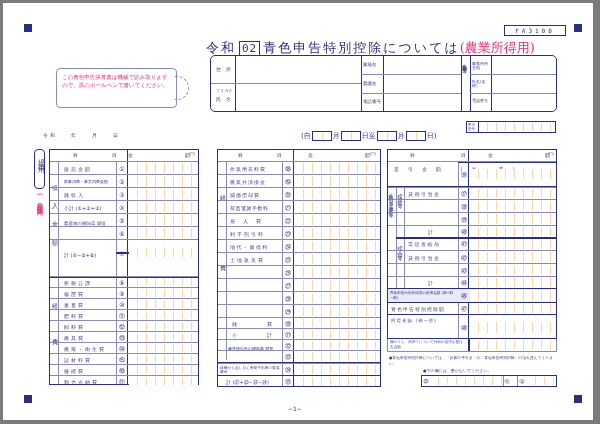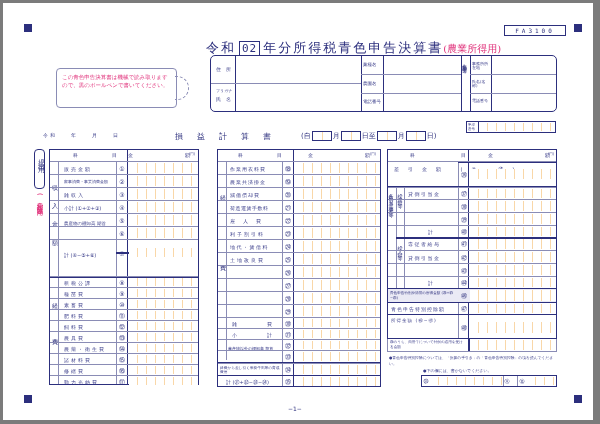--- a/index.html
+++ b/index.html
@@ -4,21 +4,21 @@
 <style>
 *{box-sizing:border-box;margin:0;padding:0}
 html,body{width:600px;height:424px;overflow:hidden}
 body{background:#7b7b7b;font-family:"DejaVu Sans",sans-serif;color:#2c2f7d}
 .page{position:absolute;left:3px;top:3px;width:590px;height:417px;background:#fff}
 .abs{position:absolute}
 .mark{position:absolute;width:8px;height:8px;background:#2c2f7d}
 .t{font-size:5px;color:#3a3d8a;white-space:nowrap;line-height:1}
 .title{position:absolute;left:203px;top:36px;font-size:13px;letter-spacing:2px;color:#2c2f7d;font-family:"DejaVu Serif",serif;white-space:nowrap}
 .yearbox{display:inline-block;border:1px solid #2c2f7d;padding:0 2px;font-family:"DejaVu Sans Mono",monospace;font-size:11px;letter-spacing:1px;margin:0 3px}
-.sub{font-size:10px;color:#e0307a;letter-spacing:0}
+.sub{font-size:13px;color:#e0307a;letter-spacing:0}
 .code{position:absolute;left:501px;top:22px;width:62px;height:11px;border:1px solid #2c2f7d;font-size:6px;letter-spacing:3px;text-align:center;line-height:9px;font-family:"DejaVu Sans Mono",monospace}
 .note{position:absolute;left:53px;top:65px;width:121px;height:40px;border:1px solid #8a8cb5;border-radius:4px;font-size:5.5px;line-height:8px;color:#e0307a;padding:4px 5px}
 .note-arc{position:absolute;left:172px;top:73px;width:14px;height:24px;border:1px dashed #8a8cb5;border-left:none;border-radius:0 12px 12px 0}
 .hdr{position:absolute;left:207px;top:52px;width:347px;height:57px;border:1.5px solid #2c2f7d;border-radius:5px}
 .line{position:absolute;background:#2c2f7d}
 .thin{position:absolute;background:#8a8cb5}
 .grid{position:absolute;border:1.5px solid #2c2f7d}
 .row{position:absolute;left:0;right:0;border-top:1px solid #8a8cb5}
 .cells{position:absolute;top:1px;bottom:1px;background:repeating-linear-gradient(90deg,#fff 0,#fff 8px,#f9d7a8 8px,#f9d7a8 9px);}
 .num{position:absolute;font-size:6px;color:#2c2f7d;text-align:center;width:12px}
@@ -31,21 +31,21 @@
 
 <div class="page">
   <div class="mark" style="left:21px;top:21px"></div>
   <div class="mark" style="left:571px;top:21px"></div>
   <div class="mark" style="left:21px;top:392px"></div>
   <div class="mark" style="left:571px;top:392px"></div>
 
   <div class="code">FA3100</div>
 
   <div class="title">
-    <span>令和</span><span class="yearbox">02</span><span>年分所得税青色申告決算書</span><span class="sub">(農業所得用)</span>
+    <span>令和</span><span class="yearbox">02</span><span>青色申告特別控除については</span><span class="sub">(農業所得用)</span>
   </div>
 
   <div class="note">この青色申告決算書は機械で読み取りますので、黒のボールペンで書いてください。</div>
   <div class="note-arc"></div>
 
   <div class="hdr">
     <div class="line" style="left:24px;top:0;bottom:0;width:1px"></div>
     <div class="thin" style="left:0;top:27px;width:150px;height:1px"></div>
     <div class="t abs" style="left:5px;top:11px">住　所</div>
     <div class="abs" style="left:26px;top:2px;width:122px;height:24px"></div>
@@ -70,21 +70,20 @@
     <div class="thin" style="left:259px;top:37px;width:86px;height:1px"></div>
     <div class="t abs" style="left:261px;top:6px;font-size:4px;white-space:normal;width:18px">事務所所在地</div>
     <div class="t abs" style="left:261px;top:24px;font-size:4px;white-space:normal;width:18px">氏名(名称)</div>
     <div class="t abs" style="left:261px;top:43px;font-size:4px">電話番号</div>
     <div class="abs" style="left:282px;top:2px;width:60px;height:15px"></div>
     <div class="abs" style="left:282px;top:20px;width:60px;height:16px"></div>
     <div class="abs" style="left:282px;top:39px;width:60px;height:15px"></div>
   </div>
 
   <div class="t abs" style="left:40px;top:130px;letter-spacing:2px">令和　　年　　月　　日</div>
-  <div class="abs" style="left:172px;top:128px;font-size:8px;letter-spacing:3px;white-space:nowrap">損　益　計　算　書</div>
   <div class="abs" style="left:298px;top:128px;font-size:7px;display:flex;gap:1px;align-items:center;white-space:nowrap">
     <span>(自</span>
     <span style="display:inline-block;width:20px;height:10px;border:1px solid #2c2f7d;background:repeating-linear-gradient(90deg,#fff 0,#fff 9px,#f9d7a8 9px,#f9d7a8 10px)"></span>
     <span>月</span>
     <span style="display:inline-block;width:20px;height:10px;border:1px solid #2c2f7d;background:repeating-linear-gradient(90deg,#fff 0,#fff 9px,#f9d7a8 9px,#f9d7a8 10px)"></span>
     <span>日至</span>
     <span style="display:inline-block;width:20px;height:10px;border:1px solid #2c2f7d;background:repeating-linear-gradient(90deg,#fff 0,#fff 9px,#f9d7a8 9px,#f9d7a8 10px)"></span>
     <span>月</span>
     <span style="display:inline-block;width:20px;height:10px;border:1px solid #2c2f7d;background:repeating-linear-gradient(90deg,#fff 0,#fff 9px,#f9d7a8 9px,#f9d7a8 10px)"></span>
     <span>日)</span>

